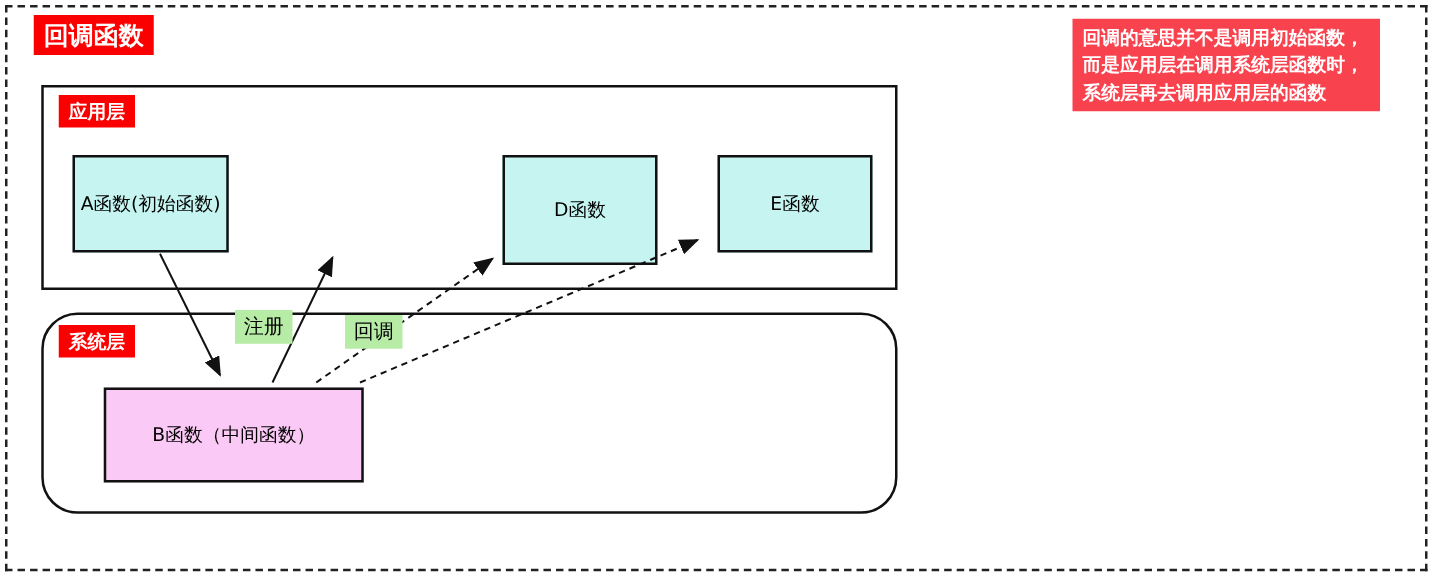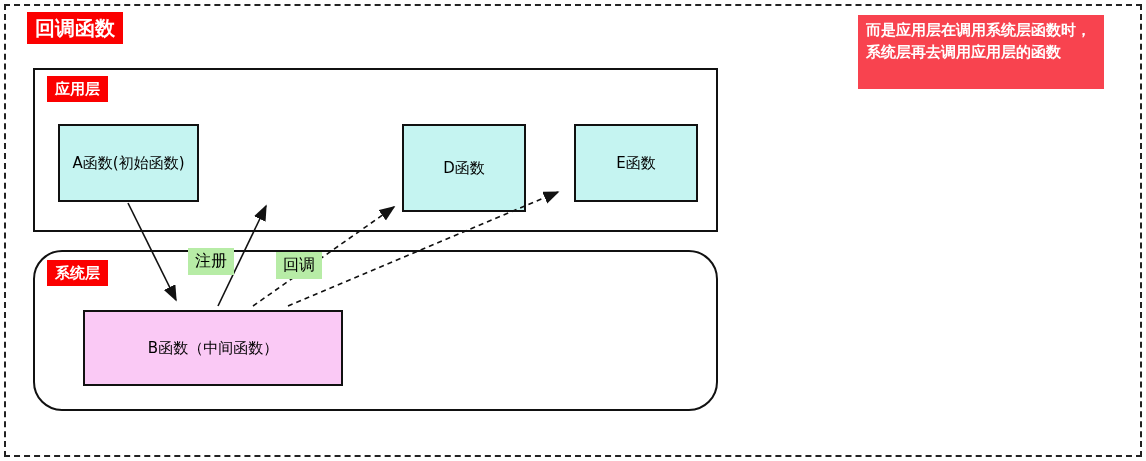--- a/index.html
+++ b/index.html
@@ -59,27 +59,27 @@
   .layer-label{position:relative;left:12px;top:6px;display:inline-block;text-align:right;}
   .sys-layer .layer-label{top:8px;}
   .fn-box{
     position:absolute;
     background:var(--cyan-box);
     border:2px solid #111;
     display:flex;align-items:center;justify-content:center;
     font-size:15px;color:#000;
     white-space:nowrap;
   }
-  .fn-a{left:23px;top:54px;width:141px;height:78px;}
+  .fn-a{left:23px;top:54px;width:125px;height:78px;}
   .fn-c{left:184px;top:54px;width:152px;height:78px;}
   .fn-d{left:367px;top:54px;width:124px;height:88px;}
   .fn-e{left:539px;top:54px;width:124px;height:78px;}
   .fn-b{
     position:absolute;
-    left:48px;top:58px;width:260px;height:76px;
+    left:48px;top:58px;width:208px;height:76px;
     background:var(--pink-box);
     border:2px solid #111;
     display:flex;align-items:center;justify-content:center;
     font-size:15px;color:#000;white-space:nowrap;
   }
   .arrow-layer{
     position:absolute;left:0;top:0;width:1146px;height:461px;
     pointer-events:none;
   }
   .edge-label{
@@ -113,20 +113,21 @@
 </head>
 <body>
 
 <div class="canvas">
 
   <div class="outer-border"></div>
 
   <div class="red-tag title-tag">回调函数</div>
 
   <div class="note-top-right">
+    <div>回调的意思并不是调用初始函数，</div>
     <div>而是应用层在调用系统层函数时，</div>
     <div>系统层再去调用应用层的函数</div>
   </div>
 
   <div class="layer-box app-layer">
     <div class="red-tag layer-label">应用层</div>
     <div class="fn-box fn-a">A函数(初始函数)</div>
     <div class="fn-box fn-d">D函数</div>
     <div class="fn-box fn-e">E函数</div>
   </div>

